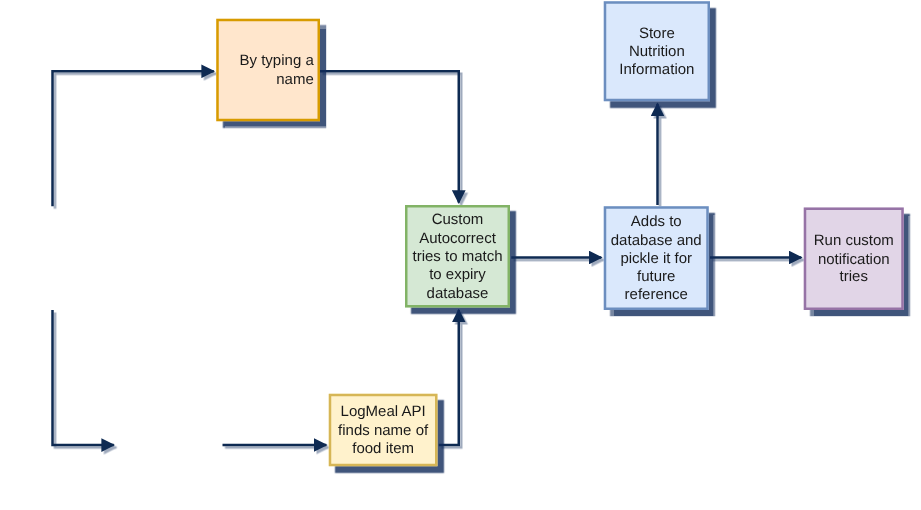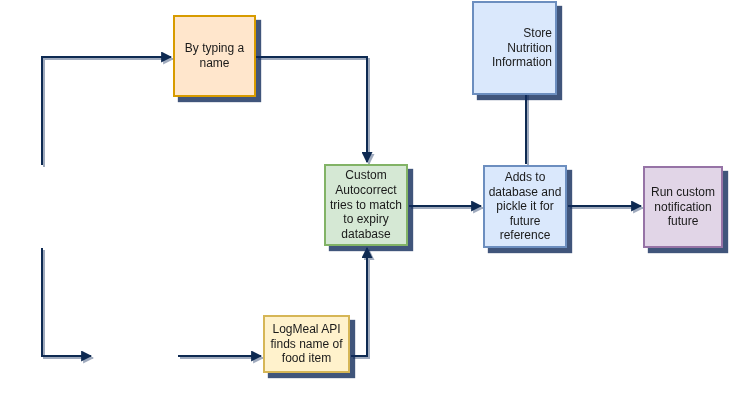--- a/index.html
+++ b/index.html
@@ -37,26 +37,26 @@
     line-height: 1.22;
     color: #1a1a1a;
     box-shadow: 5px 5px 1px rgba(16, 42, 90, 0.80);
   }
   .node span {
     display: block;
     width: 100%;
   }
   
   .n-enter-food         { left: 1px;   top: 165px; width: 82px; height: 83px; }
-  .n-typing-name        { left: 173px; top: 15px;  width: 83px; height: 82px; }
+  .n-typing-name        { left: 173px; top: 15px;  width: 83px; height: 82px; text-align: right; }
   .n-via-image          { left: 93px;  top: 314px; width: 84px; height: 84px; }
   .n-logmeal-api        { left: 263px; top: 315px; width: 87px; height: 58px; }
   .n-custom-autocorrect { left: 324px; top: 164px; width: 84px; height: 82px; }
   .n-adds-database      { left: 483px; top: 165px; width: 84px; height: 83px; }
-  .n-store-nutrition    { left: 472px; top: 1px;   width: 85px; height: 94px; text-align: right; }
+  .n-store-nutrition    { left: 483px; top: 1px;   width: 85px; height: 80px; }
   .n-run-daemon         { left: 643px; top: 166px; width: 80px; height: 82px; }
 </style>
 </head>
 <body>
 
 <div id="canvas">
 
   <svg id="edges" viewBox="0 0 737 408" xmlns="http://www.w3.org/2000/svg">
     <defs>
       <marker id="arrow" viewBox="0 0 10 10" refX="9" refY="5" markerUnits="userSpaceOnUse" markerWidth="11" markerHeight="11" orient="auto">
@@ -89,16 +89,16 @@
 
   <div class="node n-custom-autocorrect" style="background: rgb(213, 232, 212); border-color: rgb(130, 179, 102);">
     <span>Custom Autocorrect tries to match to expiry database</span>
   </div>
 
   <div class="node n-store-nutrition" style="background: rgb(218, 232, 252); border-color: rgb(108, 142, 191);">
     <span>Store Nutrition Information</span>
   </div>
 
   <div class="node n-run-daemon" style="background: rgb(225, 213, 231); border-color: rgb(150, 115, 166);">
-    <span>Run custom notification future</span>
+    <span>Run custom notification tries</span>
   </div>
 
 </div>
 
 </body></html>

